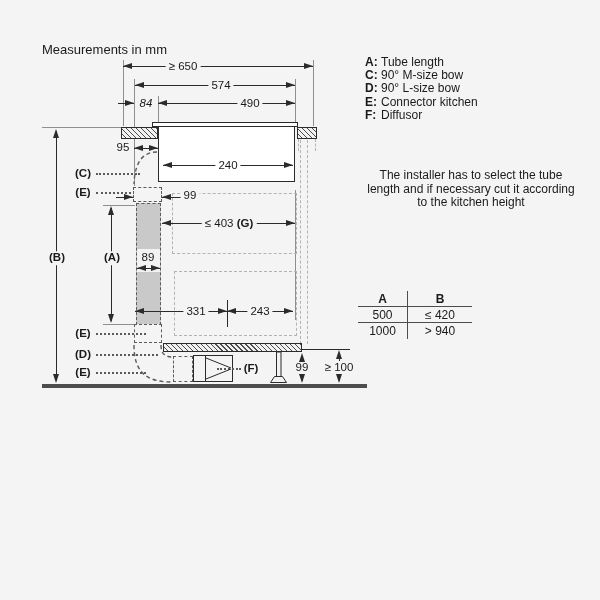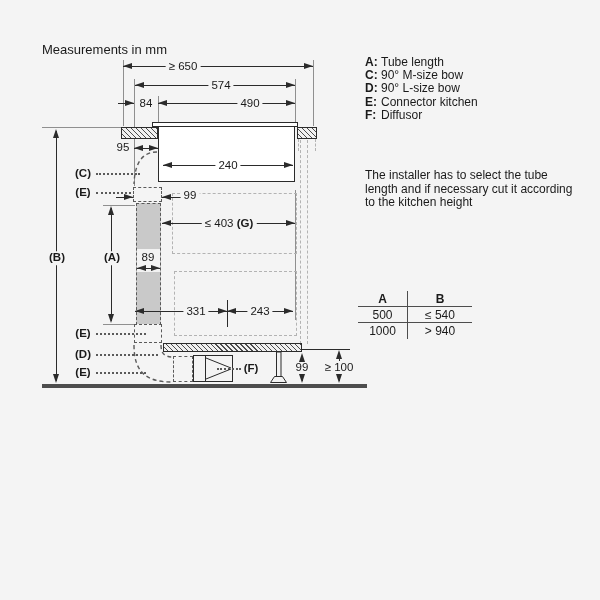--- a/index.html
+++ b/index.html
@@ -35,21 +35,21 @@
          background:#f1f1f1 repeating-linear-gradient(45deg,transparent 0,transparent 2.5px,#4d4d4d 2.5px,#4d4d4d 3.5px);}
   .duct{position:absolute;border:1px dashed #5a5a5a;background:#f4f4f4;}
   .furn{position:absolute;border:1px dashed #b3b3b3;background:none;}
   .solidbox{position:absolute;border:1px solid #2b2b2b;background:#f4f4f4;}
   .whitebox{position:absolute;border:1px solid #2b2b2b;background:#ffffff;}
   
   .page-title{position:absolute;left:42px;top:42px;font-size:13px;}
   .legend{position:absolute;left:365px;top:56px;font-size:12px;line-height:13.2px;}
   .leg-row{white-space:nowrap;}
   .leg-key{font-weight:bold;display:inline-block;min-width:16px;}
-  .note{position:absolute;left:365px;top:169px;width:212px;font-size:12px;line-height:13.5px;}
+  .note{position:absolute;left:365px;top:169px;width:212px;font-size:12px;line-height:13.5px;text-align:center;}
   
   .spec{position:absolute;left:358px;top:291px;font-size:12px;}
   .spec .trow{display:flex;height:16px;line-height:16px;}
   .spec .c1{width:50px;text-align:center;border-right:1px solid #4d4d4d;}
   .spec .c2{width:64px;text-align:center;}
   .spec .rule{border-bottom:1px solid #4d4d4d;}
   .spec .thead{font-weight:bold;}
   svg{position:absolute;left:0;top:0;pointer-events:none;}
 </style>
 </head>
@@ -94,21 +94,21 @@
   <div class="ar ar-r" style="left:304px;top:63px;"></div>
   <div class="dt" style="left:183px;top:67px;">≥ 650</div>
 
   <div class="hl" style="left:135px;top:85px;width:160px;"></div>
   <div class="ar ar-l" style="left:135px;top:82px;"></div>
   <div class="ar ar-r" style="left:286px;top:82px;"></div>
   <div class="dt" style="left:221px;top:86px;">574</div>
 
   <div class="hl" style="left:118px;top:103px;width:16px;"></div>
   <div class="ar ar-r" style="left:125px;top:100px;"></div>
-  <div class="dt dt-plain" style="left:146px;top:104px;">84</div>
+  <div class="dt dt-plain" style="left:146px;top:104px;font-style:italic;">84</div>
   <div class="hl" style="left:158px;top:103px;width:137px;"></div>
   <div class="ar ar-l" style="left:158px;top:100px;"></div>
   <div class="ar ar-r" style="left:286px;top:100px;"></div>
   <div class="dt" style="left:250px;top:104px;">490</div>
 
   <div class="hl" style="left:134px;top:148px;width:24px;"></div>
   <div class="ar ar-l" style="left:134px;top:145px;"></div>
   <div class="ar ar-r" style="left:149px;top:145px;"></div>
   <div class="dt dt-plain" style="left:123px;top:148px;">95</div>
 
@@ -206,21 +206,21 @@
 
   <div class="note">The installer has to select the tube length and if necessary cut it according to the kitchen height</div>
 
   <div class="spec">
     <div class="trow thead rule">
       <div class="c1">A</div>
       <div class="c2">B</div>
     </div>
     <div class="trow rule">
       <div class="c1">500</div>
-      <div class="c2">≤ 540</div>
+      <div class="c2">≤ 420</div>
     </div>
     <div class="trow">
       <div class="c1">1000</div>
       <div class="c2">&gt; 940</div>
     </div>
   </div>
 
 </div>
 
 </body></html>

